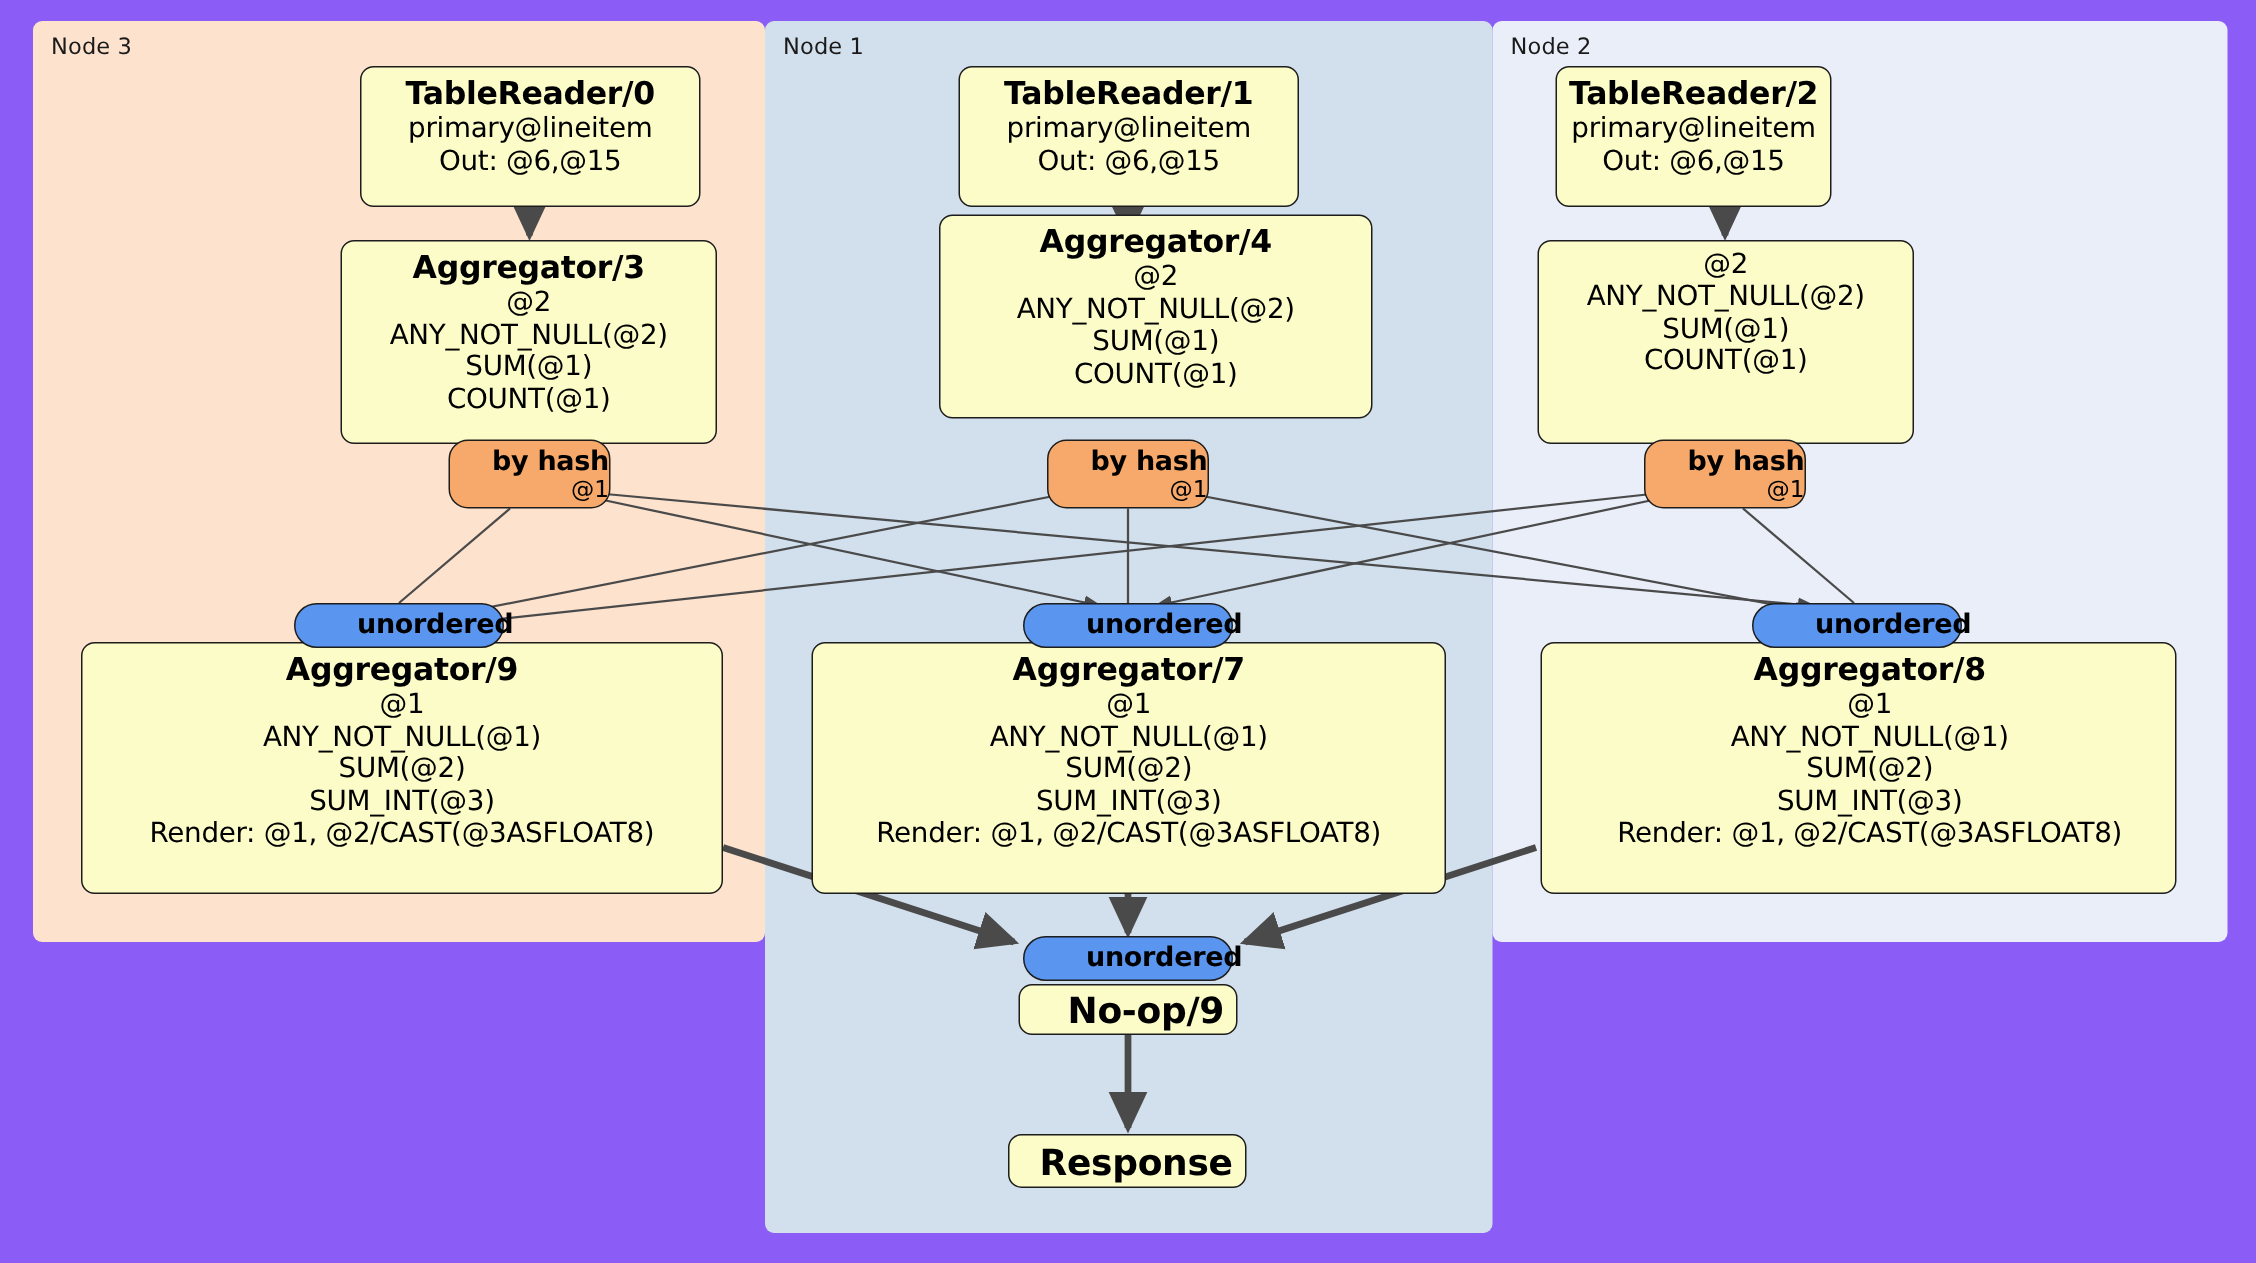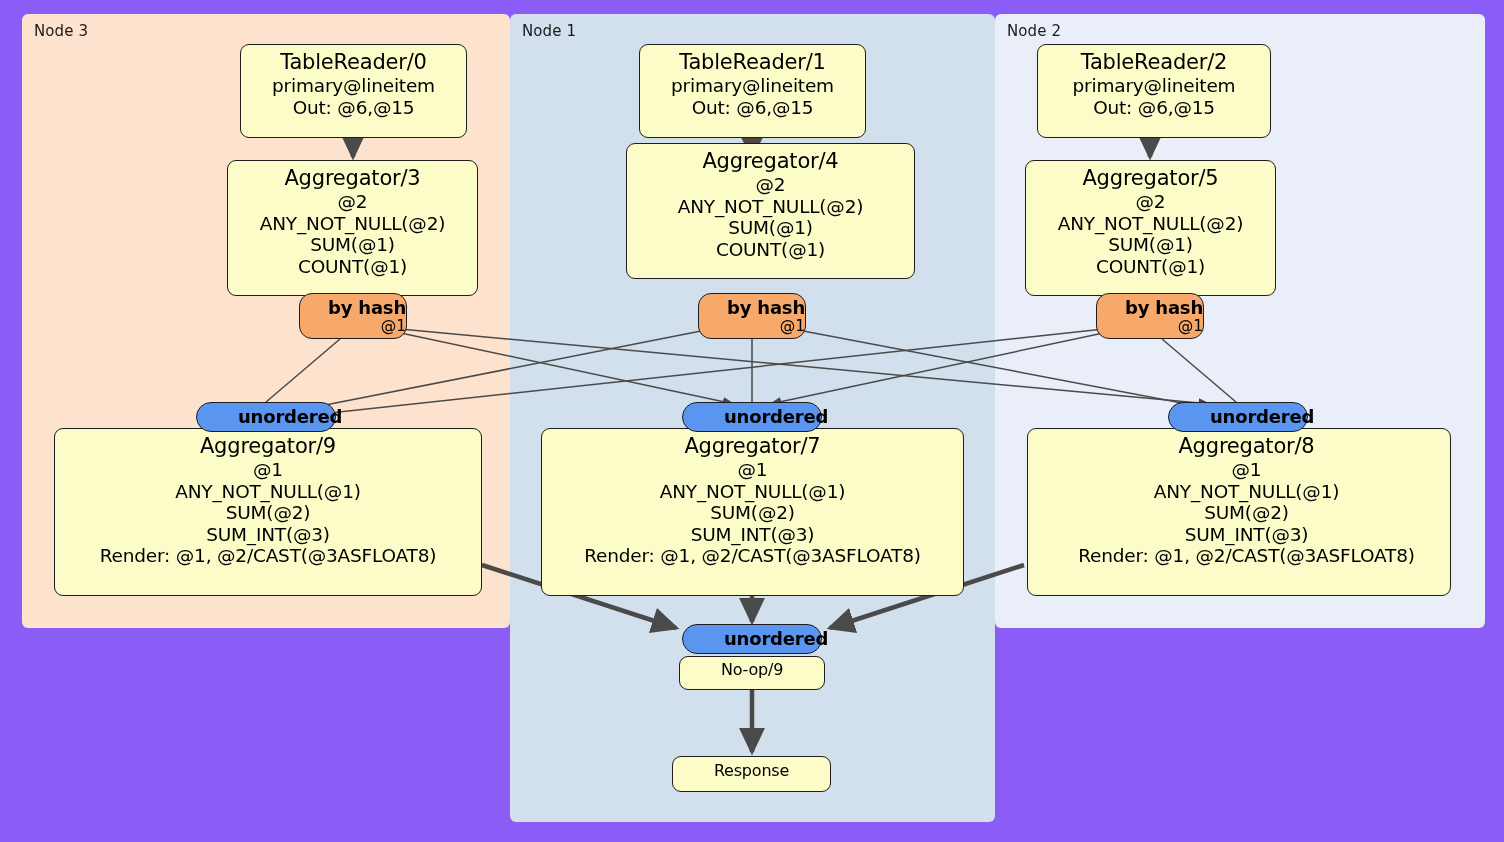--- a/index.html
+++ b/index.html
@@ -48,21 +48,21 @@
     box-sizing: border-box;
     background: #FCFCC8;
     border: 1.6px solid #1d1d1d;
     border-radius: 9px;
     text-align: center;
     color: #000;
     padding: 5px 8px 6px 8px;
     line-height: 1.16;
   }
   .gbox .title {
-    font-weight: normal;
+    font-weight: bold;
     font-size: 21px;
     letter-spacing: -0.2px;
     display: block;
     margin-bottom: 1px;
   }
   .gbox .line {
     display: block;
     font-size: 18.5px;
     letter-spacing: -0.2px;
     white-space: nowrap;
@@ -98,21 +98,21 @@
     border-radius: 16px;
     padding: 4px 0 5px 0;
   }
   .pill.unordered .lbl {
     display: block;
     font-weight: bold;
     font-size: 18px;
     letter-spacing: -0.2px;
     padding-left: 41px;
   }
-  .gbox.small .title { font-size: 16px; margin-bottom: 0; }
+  .gbox.small .title { font-size: 24px; margin-bottom: 0; text-align: right; }
 </style>
 </head>
 <body>
 
 <div id="stage">
 
   <div class="node-panel" id="panel-node3">
     <span class="node-label">Node 3</span>
   </div>
   <div class="node-panel" id="panel-node1">
@@ -167,42 +167,41 @@
   <div class="gbox" style="left:240px; top:44px; width:227px; height:94px;">
     <span class="title">TableReader/0</span>
     <span class="line">primary@lineitem</span>
     <span class="line">Out: @6,@15</span>
   </div>
   <div class="gbox" style="left:639px; top:44px; width:227px; height:94px;">
     <span class="title">TableReader/1</span>
     <span class="line">primary@lineitem</span>
     <span class="line">Out: @6,@15</span>
   </div>
-  <div class="gbox" style="left:1037px; top:44px; width:234px; height:94px;">
+  <div class="gbox" style="left:1037px; top:44px; width:184px; height:94px;">
     <span class="title">TableReader/2</span>
     <span class="line">primary@lineitem</span>
     <span class="line">Out: @6,@15</span>
   </div>
 
   <div class="gbox" style="left:227px; top:160px; width:251px; height:136px;">
     <span class="title">Aggregator/3</span>
     <span class="line">@2</span>
     <span class="line">ANY_NOT_NULL(@2)</span>
     <span class="line">SUM(@1)</span>
     <span class="line">COUNT(@1)</span>
   </div>
   <div class="gbox" style="left:626px; top:143px; width:289px; height:136px;">
     <span class="title">Aggregator/4</span>
     <span class="line">@2</span>
     <span class="line">ANY_NOT_NULL(@2)</span>
     <span class="line">SUM(@1)</span>
     <span class="line">COUNT(@1)</span>
   </div>
   <div class="gbox" style="left:1025px; top:160px; width:251px; height:136px;">
-    <span class="title">Aggregator/5</span>
     <span class="line">@2</span>
     <span class="line">ANY_NOT_NULL(@2)</span>
     <span class="line">SUM(@1)</span>
     <span class="line">COUNT(@1)</span>
   </div>
 
   <div class="pill hash" style="left:299px; top:293px; width:108px; height:46px;">
     <span class="lbl">by hash</span>
     <span class="sub">@1</span>
   </div>

